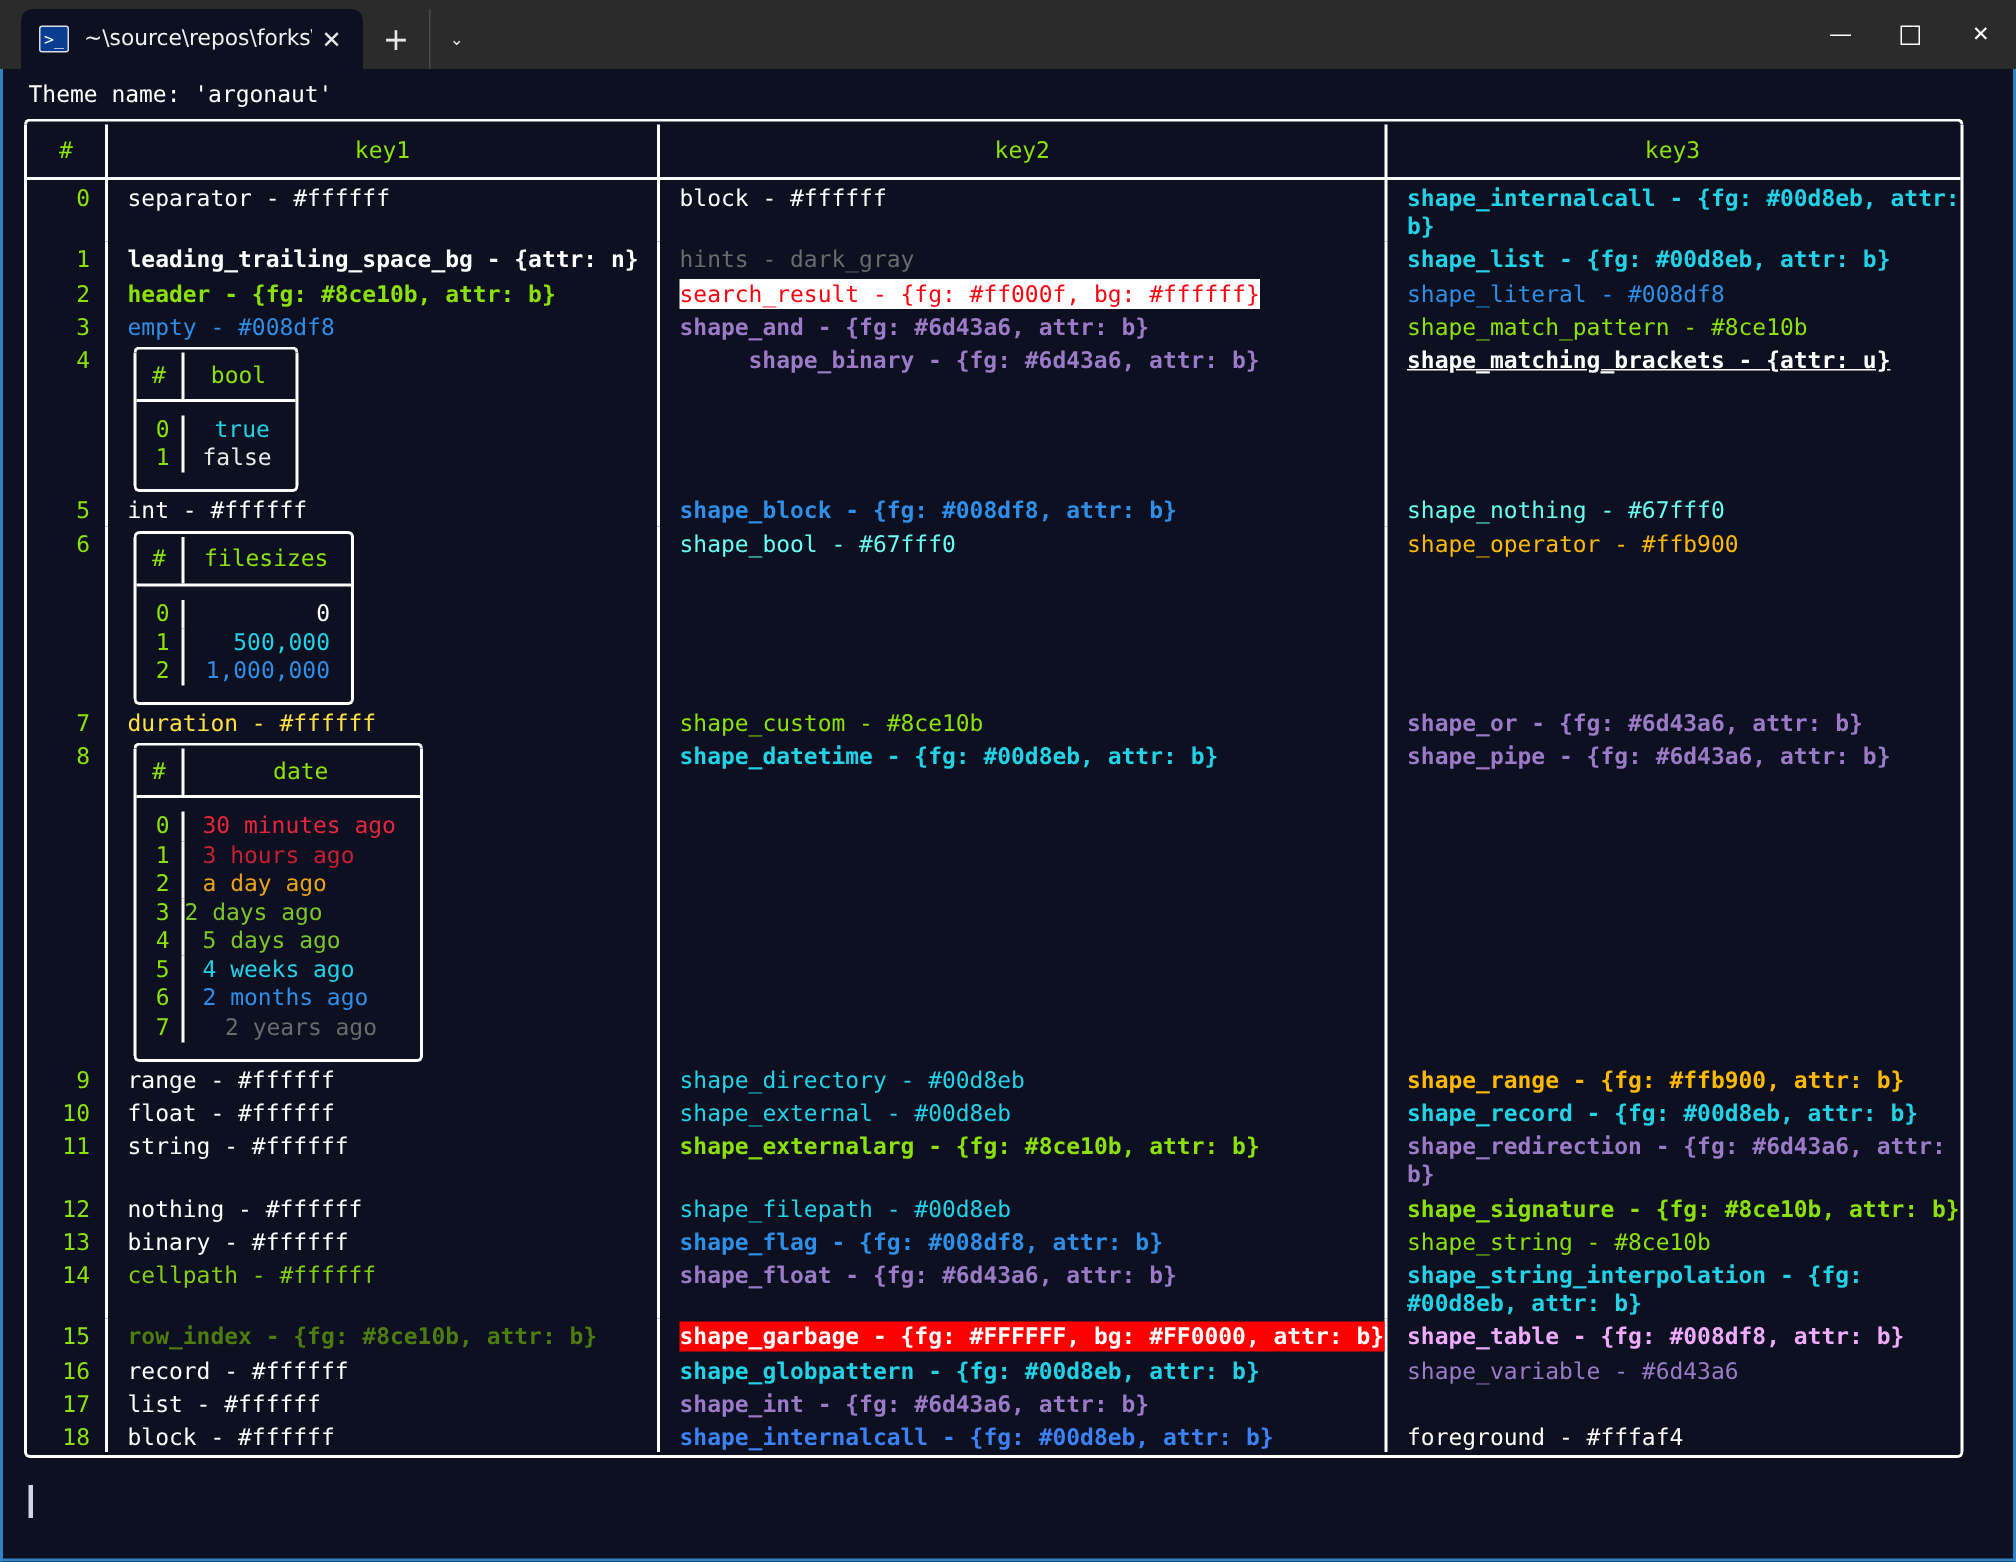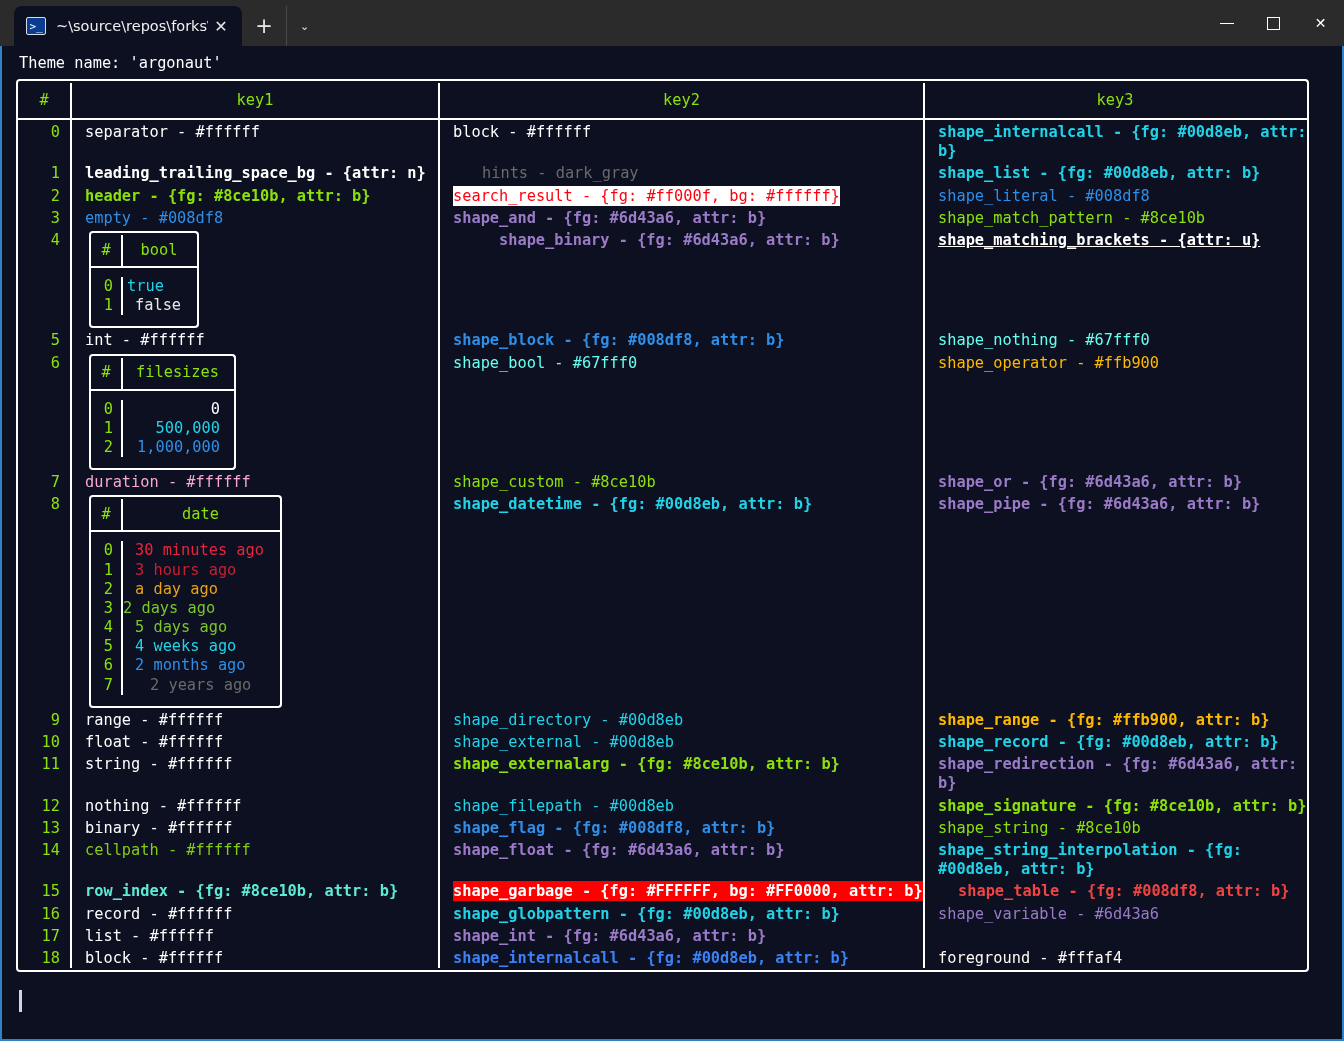--- a/index.html
+++ b/index.html
@@ -219,21 +219,21 @@
             </div>
             <div class="drow">
               <div class="numcell vb">1</div>
               <div class="k1cell vb cellwrap">
                 <div>
                   <div class="ln bold"><span class="hl" style="color: rgb(255, 255, 255);">leading_trailing_space_bg - {attr: n}</span></div>
                 </div>
               </div>
               <div class="k2cell vb cellwrap">
                 <div>
-                  <div class="ln"><span class="hl" style="color: rgb(107, 107, 107); margin-left: 29px;">hints - dark_gray</span></div>
+                  <div class="ln"><span class="hl" style="color: rgb(107, 107, 107);">hints - dark_gray</span></div>
                 </div>
               </div>
               <div class="k3cell cellwrap">
                 <div>
                   <div class="ln bold"><span class="hl" style="color: rgb(34, 211, 232);">shape_list - {fg: #00d8eb, attr: b}</span></div>
                 </div>
               </div>
             </div>
             <div class="drow">
               <div class="numcell vb">2</div>
@@ -278,21 +278,21 @@
                   <div class="nt-top"></div>
                   <div class="nt-mid">
                     <div class="nt-hrow">
                       <div class="nt-vb" style="width: 32px; flex: 0 0 32px; text-align: center; color: rgb(140, 225, 11); height: 31px; display: flex; align-items: center; justify-content: center;">#</div>
                       <div style="width: 72px; flex: 0 0 72px; text-align: center; color: rgb(140, 225, 11); height: 31px; display: flex; align-items: center; justify-content: center;">bool</div>
                     </div>
                     <div class="nt-sep"></div>
                     <div class="nt-pad"></div>
                     <div class="nt-row">
                       <div class="nt-vb" style="width: 32px; flex: 0 0 32px; text-align: right; padding-right: 8px; color: rgb(140, 225, 11);">0</div>
-                      <div style="width: 72px; flex: 0 0 72px; color: rgb(34, 211, 232); white-space: pre; padding-left: 4px;">true</div>
+                      <div style="width: 72px; flex: 0 0 72px; color: rgb(34, 211, 232); white-space: pre; padding-left: 20px;">true</div>
                     </div>
                     <div class="nt-row">
                       <div class="nt-vb" style="width: 32px; flex: 0 0 32px; text-align: right; padding-right: 8px; color: rgb(140, 225, 11);">1</div>
                       <div style="width: 72px; flex: 0 0 72px; color: rgb(232, 232, 232); white-space: pre; padding-left: 12px;">false</div>
                     </div>
                     <div class="nt-pad"></div>
                   </div>
                   <div class="nt-bot"></div>
                 </div>
               </div>
@@ -362,21 +362,21 @@
               <div class="k3cell cellwrap">
                 <div>
                   <div class="ln"><span class="hl" style="color: rgb(255, 185, 0);">shape_operator - #ffb900</span></div>
                 </div>
               </div>
             </div>
             <div class="drow">
               <div class="numcell vb">7</div>
               <div class="k1cell vb cellwrap">
                 <div>
-                  <div class="ln"><span class="hl" style="color: #f9a8d4; margin-top: 26px;">duration - #ffffff</span></div>
+                  <div class="ln"><span class="hl" style="color: #fde047; margin-top: 26px;">duration - #ffffff</span></div>
                 </div>
               </div>
               <div class="k2cell vb cellwrap">
                 <div>
                   <div class="ln"><span class="hl" style="color: rgb(140, 225, 11);">shape_custom - #8ce10b</span></div>
                 </div>
               </div>
               <div class="k3cell cellwrap">
                 <div>
                   <div class="ln bold"><span class="hl" style="color: rgb(155, 123, 200);">shape_or - {fg: #6d43a6, attr: b}</span></div>
@@ -550,31 +550,31 @@
                 <div>
                   <div class="ln bold"><span class="hl" style="color: rgb(34, 211, 232);">shape_string_interpolation - {fg:</span></div>
                   <div class="ln bold"><span class="hl" style="color: rgb(34, 211, 232);">#00d8eb, attr: b}</span></div>
                 </div>
               </div>
             </div>
             <div class="drow">
               <div class="numcell vb">15</div>
               <div class="k1cell vb cellwrap">
                 <div>
-                  <div class="ln bold"><span class="hl" style="color: #5eead4;">row_index - {fg: #8ce10b, attr: b}</span></div>
+                  <div class="ln bold"><span class="hl" style="color: #4d7c0f;">row_index - {fg: #8ce10b, attr: b}</span></div>
                 </div>
               </div>
               <div class="k2cell vb cellwrap">
                 <div>
                   <div class="ln bold"><span class="hl" style="color: rgb(255, 255, 255); background: rgb(255, 0, 0);">shape_garbage - {fg: #FFFFFF, bg: #FF0000, attr: b}</span></div>
                 </div>
               </div>
               <div class="k3cell cellwrap">
                 <div>
-                  <div class="ln bold"><span class="hl" style="color: #ef4444; margin-left: 20px;">shape_table - {fg: #008df8, attr: b}</span></div>
+                  <div class="ln bold"><span class="hl" style="color: #f0abfc;">shape_table - {fg: #008df8, attr: b}</span></div>
                 </div>
               </div>
             </div>
             <div class="drow">
               <div class="numcell vb">16</div>
               <div class="k1cell vb cellwrap">
                 <div>
                   <div class="ln"><span class="hl" style="color: rgb(255, 255, 255);">record - #ffffff</span></div>
                 </div>
               </div>

